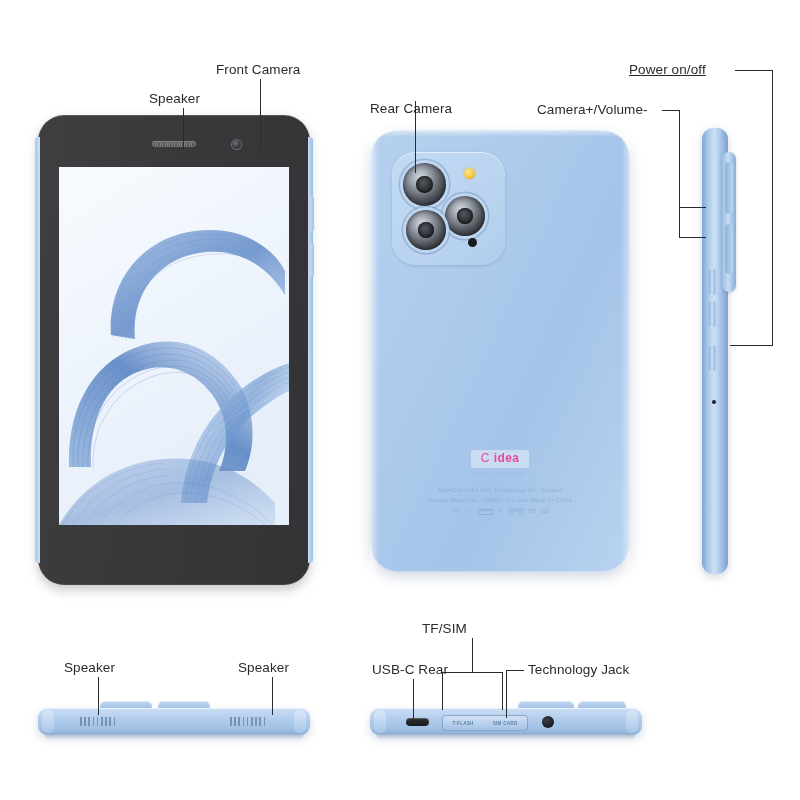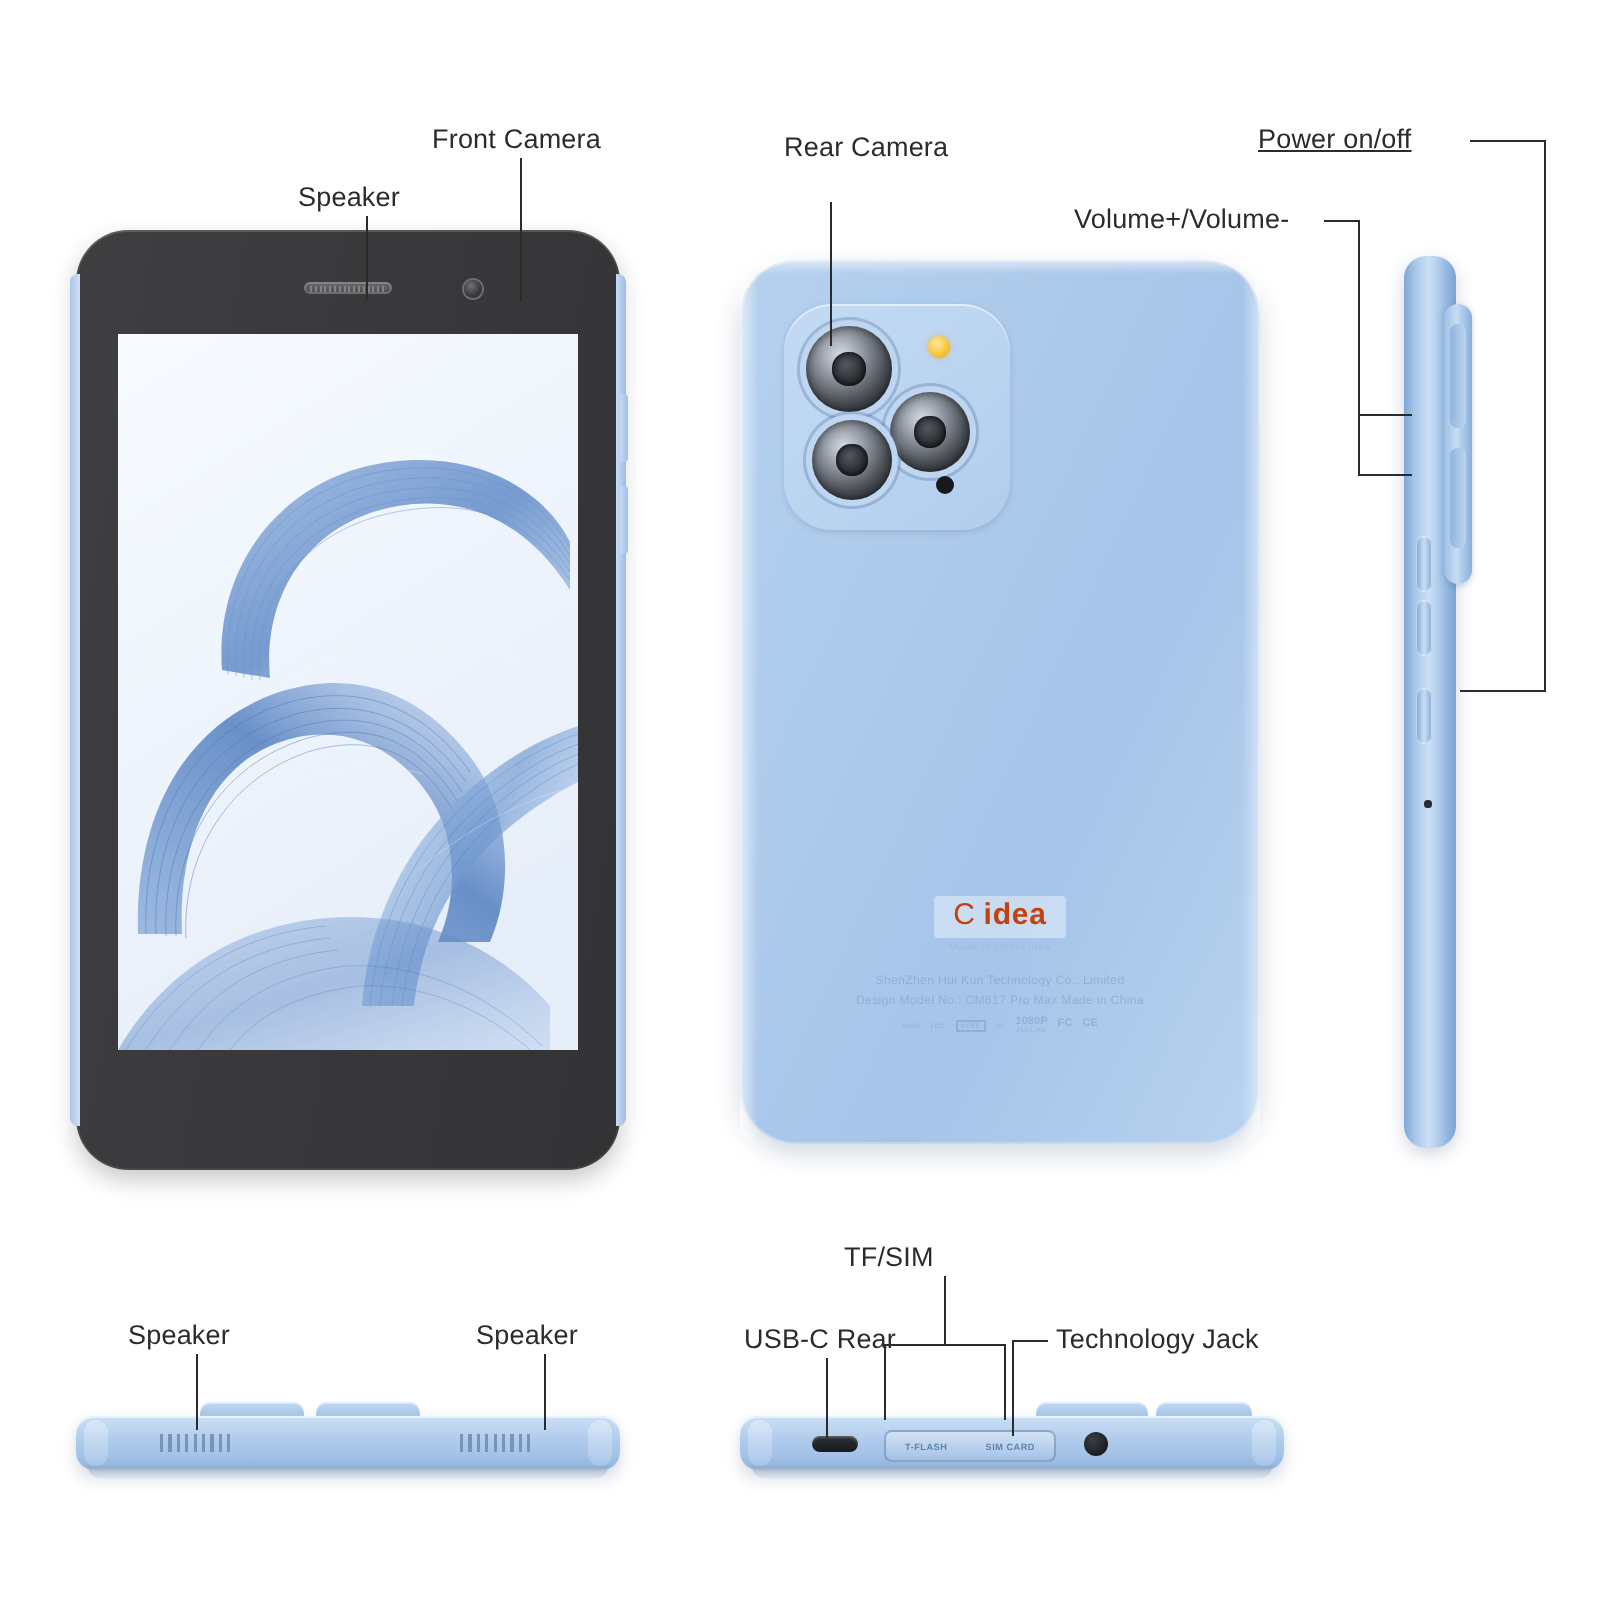--- a/index.html
+++ b/index.html
@@ -192,24 +192,24 @@
     left:50%; transform:translateX(-50%);
     top:318px;
     text-align:center;
     width:220px;
   }
   .brand-logo {
     display:inline-block;
     padding:2px 10px 3px;
     background:rgba(255,255,255,.40);
     border-radius:2px;
-    font-size:15px;
+    font-size:12px;
     font-weight:bold;
     letter-spacing:.4px;
-    color:#c2410c;
+    color:#ec4899;
     line-height:1.05;
   }
   .brand-logo .c-mark { font-weight:normal; }
   .brand-sub {
     font-size:5.2px;
     color:#9dbbdd;
     letter-spacing:.35px;
     margin-top:2px;
   }
   .legal-line {
@@ -528,38 +528,38 @@
         <span class="cert-item">
           <span class="cert-strong">FC</span>
         </span>
         <span class="cert-item">
           <span class="cert-strong">CE</span>
         </span>
       </div>
   </div>
 </div>
 
-<div class="callout-label" style="left:370px; top:67px;margin-left:22px;">Rear Camera</div>
+<div class="callout-label" style="left:370px; top:102px;">Rear Camera</div>
 <div class="leader leader-v" style="left:415px; top:101px; height:72px;"></div>
 
 <div class="abs" id="side-view">
   <div class="side-body"></div>
   <div class="side-cam-stack"></div>
   <div class="side-btn" id="side-btn-volup"></div>
   <div class="side-btn" id="side-btn-voldown"></div>
   <div class="side-btn" id="side-btn-power"></div>
   <div class="side-mic"></div>
 </div>
 
 <div class="callout-label" style="left:629px; top:63px;text-decoration:underline;">Power on/off</div>
 <div class="leader leader-h" style="left:735px; top:70px; width:38px;"></div>
 <div class="leader leader-v" style="left:772px; top:70px; height:275px;"></div>
 <div class="leader leader-h" style="left:730px; top:345px; width:43px;"></div>
 
-<div class="callout-label" style="left:537px; top:103px;">Volume+/Volume-</div>
+<div class="callout-label" style="left:537px; top:103px;">Camera+/Volume-</div>
 <div class="leader leader-h" style="left:662px; top:110px; width:18px;"></div>
 <div class="leader leader-v" style="left:679px; top:110px; height:97px;"></div>
 <div class="leader leader-h" style="left:679px; top:207px; width:27px;"></div>
 <div class="leader leader-v" style="left:679px; top:207px; height:30px;"></div>
 <div class="leader leader-h" style="left:679px; top:237px; width:27px;"></div>
 
 <div class="abs" id="bottom-left-view">
   <div class="edge-camhump" style="left:62px; width:52px;"></div>
   <div class="edge-camhump" style="left:120px; width:52px;"></div>
   <div class="edge-body"></div>

